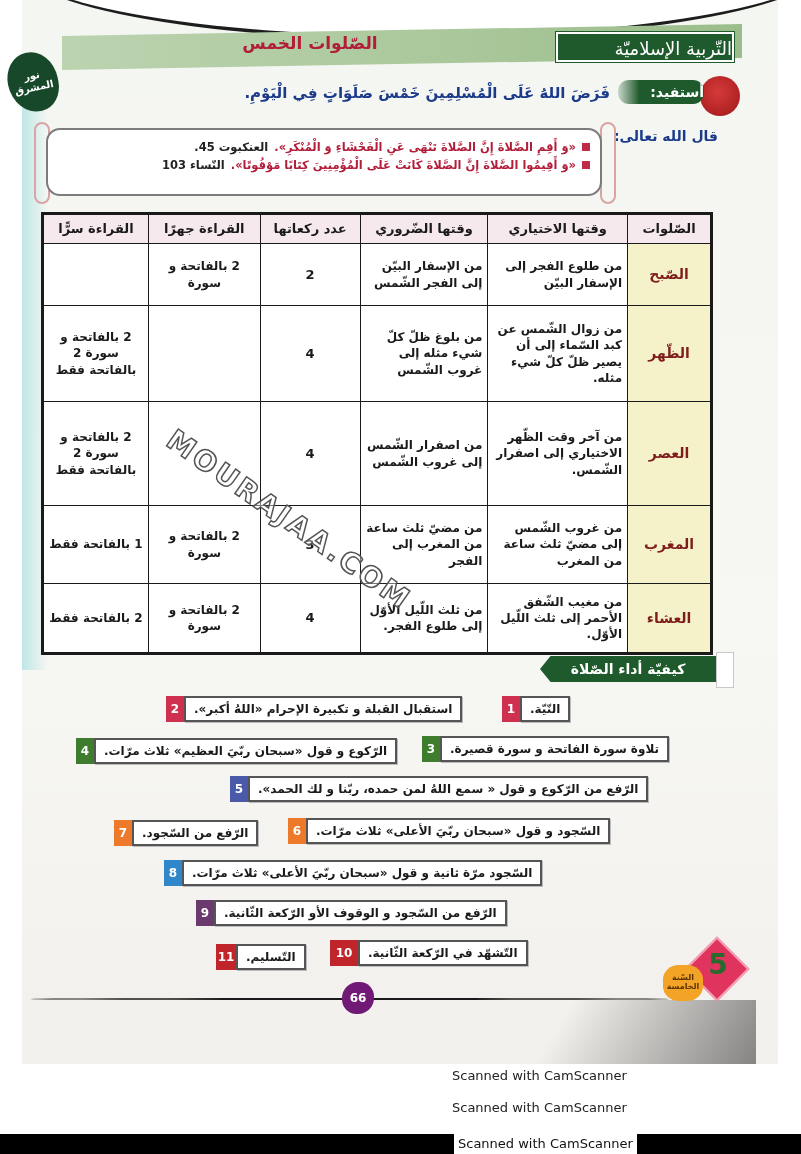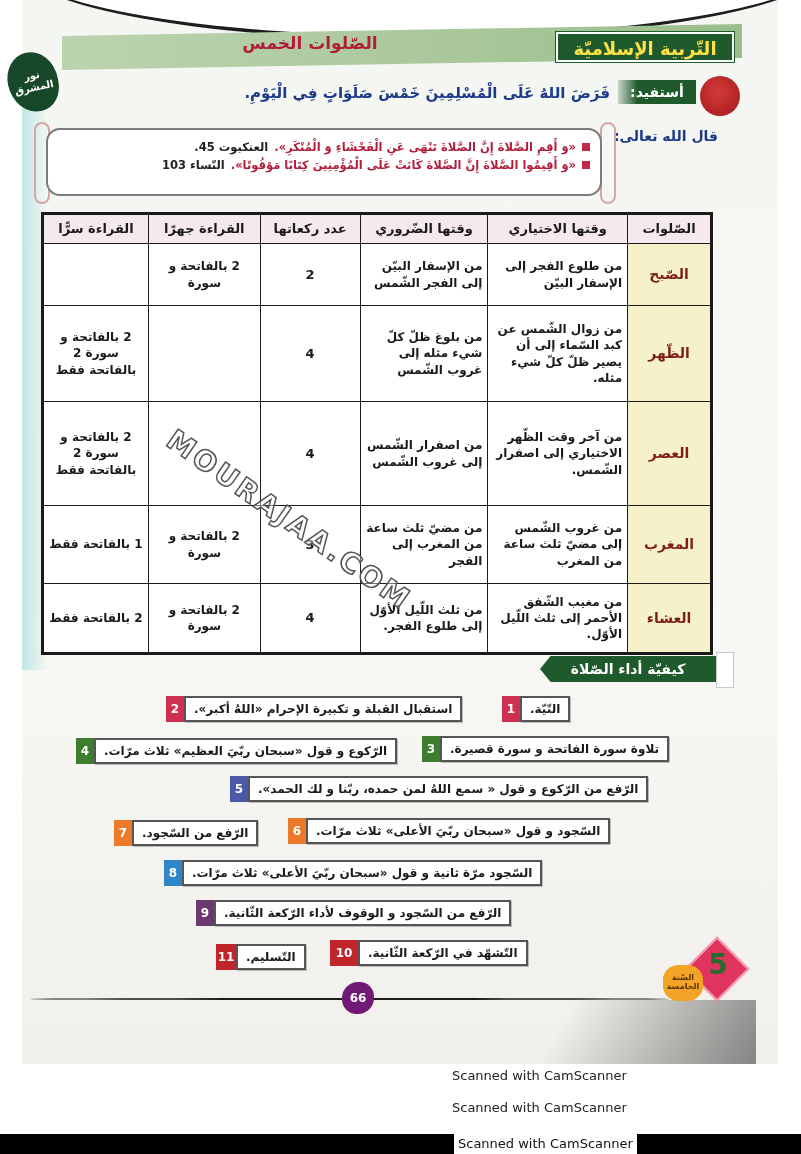--- a/index.html
+++ b/index.html
@@ -26,42 +26,43 @@
       position: absolute; left: 40px; top: 30px; width: 680px; height: 34px;
       background: linear-gradient(90deg, #bcd3b0 0%, #a9c79a 60%, #9bbd8b 100%);
       transform: skewY(-1deg);
     }
     .lesson-title {
       position: absolute; left: 210px; top: 33px; width: 160px; text-align: center;
       color: #b21d3a; font-weight: bold; font-size: 17px; direction: rtl;
     }
     .subject-title {
       position: absolute; left: 556px; top: 32px; width: 178px; height: 30px;
-      background: #1f5a2c; color: #fde047; font-weight: bold; font-size: 18px;
-      text-align: center; line-height: 30px; direction: rtl;
+      background: #1f5a2c; color: #ffffff; font-weight: normal; font-size: 18px;
+      line-height: 30px; direction: rtl;
       border: 2px solid #ffffff; outline: 1px solid #1f5a2c;
     }
     .corner-badge {
       position: absolute; left: 8px; top: 52px; width: 50px; height: 60px;
       background: #17482a; border-radius: 48% 52% 45% 55%;
       transform: rotate(-12deg); color: #ffffff; font-size: 10px; font-weight: bold;
       display: flex; flex-direction: column; align-items: center; justify-content: center;
       direction: rtl; line-height: 1.2; text-align: center;
     }
 
     
     .red-circle {
       position: absolute; left: 700px; top: 76px; width: 40px; height: 40px;
       border-radius: 50%; background: radial-gradient(circle at 45% 40%, #d43a3a, #a11818);
     }
     .fact-label {
-      position: absolute; left: 618px; top: 80px; width: 78px; height: 24px;
+      position: absolute; left: 618px; top: 80px; width: 86px; height: 24px;
       background: linear-gradient(90deg, rgba(31,90,44,0.2), #1f5a2c 25%);
-      color: #ffffff; font-weight: bold; font-size: 14px; text-align: center; line-height: 24px;
+      color: #ffffff; font-weight: bold; font-size: 14px; text-align: right; line-height: 24px;
       direction: rtl;
+      border-radius: 11px;
     }
     .fact-text {
       position: absolute; left: 230px; top: 84px; width: 380px; text-align: right;
       color: #1b3a8a; font-weight: bold; font-size: 15px; direction: rtl;
     }
 
     
     .allah-says {
       position: absolute; left: 608px; top: 128px; width: 110px; 
       color: #1b3a8a; font-weight: bold; font-size: 14px; direction: rtl;
@@ -306,21 +307,21 @@
 <div class="step" style="left:110px; top:820px;">
   <span class="num" style="background:#ec7a2a;">7</span>
   <span class="label">الرّفع من السّجود.</span>
 </div>
 <div class="step" style="left:160px; top:860px;">
   <span class="num" style="background:#2f86c8;">8</span>
   <span class="label">السّجود مرّة ثانية و قول «سبحان ربّيَ الأعلى» ثلاث مرّات.</span>
 </div>
 <div class="step" style="left:192px; top:900px;">
   <span class="num" style="background:#6a3a6e;">9</span>
-  <span class="label">الرّفع من السّجود و الوقوف لأداء الرّكعة الثّانية.</span>
+  <span class="label">الرّفع من السّجود و الوقوف الأو الرّكعة الثّانية.</span>
 </div>
 <div class="step" style="left:326px; top:940px;">
   <span class="num" style="background:#c0252b; width:28px;">10</span>
   <span class="label">التّشهّد في الرّكعة الثّانية.</span>
 </div>
 <div class="step" style="left:212px; top:944px;">
   <span class="num" style="background:#c0252b; width:20px;">11</span>
   <span class="label">التّسليم.</span>
 </div>
 

